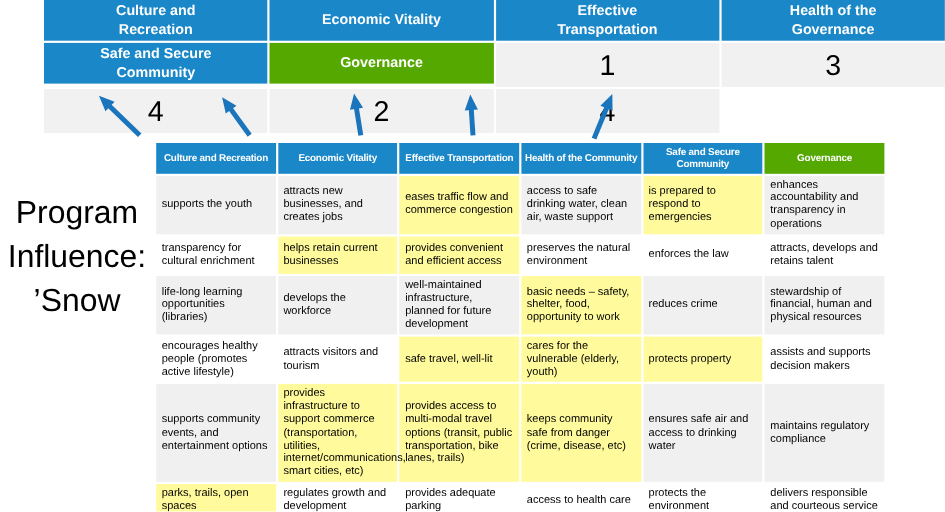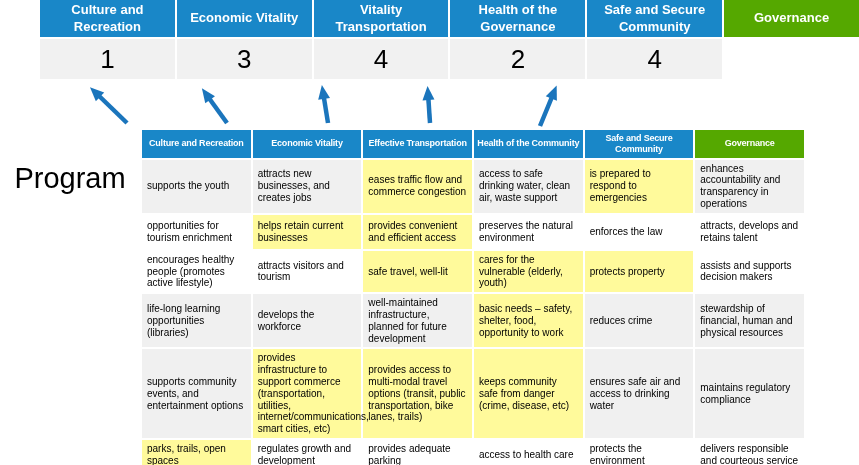--- a/index.html
+++ b/index.html
@@ -8,42 +8,42 @@
     position: relative;
     background: #ffffff;
     font-family: "Liberation Sans", sans-serif;
     color: #000;
     overflow: hidden;
   }
 
   
   .top-grid {
     position: absolute; top: 0; left: 0; width: 859px;
-    display: grid; grid-template-columns: repeat(6, 1fr);
+    display: grid; grid-template-columns: repeat(4, 1fr);
     gap: 2px; background: #fff; padding-left: 40px;
   }
   .th-cell {
     background: #1987C8; color: #fff; font-weight: bold;
     font-size: 13px; line-height: 1.25; text-align: center;
     height: 37px; display: flex; align-items: center; justify-content: center;
     white-space: pre-line;
   }
   .th-cell.governance { background: #55A800; }
   .val-cell {
     background: #F1F1F1; font-size: 26px; text-align: center;
     height: 40px; display: flex; align-items: center; justify-content: center;
   }
 
   
   .arrows-svg { position: absolute; top: 78px; left: 0; }
   .arrows-svg line { stroke: #1B75BC; stroke-width: 4.5px; }
 
   
   .program-label {
-    position: absolute; top: 158px; left: 0; width: 140px;
+    position: absolute; top: 174px; left: 0; width: 140px;
     text-align: center; font-size: 29px; line-height: 1.38; color: #000;
   }
 
   
   table.matrix {
     position: absolute; top: 128px; left: 140px; width: 666px;
     border-collapse: separate; border-spacing: 2px; table-layout: fixed;
   }
   table.matrix th {
     background: #1987C8; color: #fff; font-weight: bold;
@@ -68,21 +68,21 @@
   table.matrix tbody tr:nth-child(7) td { height: 40px; }
   table.matrix tbody tr:nth-child(8) td { height: 28px; }
 </style>
 </head>
 <body>
 
 <div class="top-grid">
   <div class="th-cell">Culture and
 Recreation</div>
   <div class="th-cell">Economic Vitality</div>
-  <div class="th-cell">Vitality
+  <div class="th-cell">Effective
 Transportation</div>
   <div class="th-cell">Health of the
 Governance</div>
   <div class="th-cell">Safe and Secure
 Community</div>
   <div class="th-cell governance">Governance</div>
 
   <div class="val-cell">1</div>
   <div class="val-cell">3</div>
   <div class="val-cell">4</div>
@@ -108,20 +108,22 @@
   <g>
       <line x1="430" y1="45" x2="428" y2="15" marker-end="url(#ah)"></line>
     </g>
   <g>
       <line x1="540" y1="48" x2="554" y2="14" marker-end="url(#ah)"></line>
     </g>
 </svg>
 
 <div class="program-label">
   <div>Program</div>
+  <div>Influence:</div>
+  <div>’Snow</div>
 </div>
 
 <table class="matrix">
   <thead>
     <tr>
       <th>Culture and Recreation</th>
       <th>Economic Vitality</th>
       <th>Effective Transportation</th>
       <th>Health of the Community</th>
       <th>Safe and Secure
@@ -132,42 +134,42 @@
   <tbody>
       <tr>
         <td class="gray">supports the youth</td>
         <td class="gray">attracts new businesses, and creates jobs</td>
         <td class="hl">eases traffic flow and commerce congestion</td>
         <td class="gray">access to safe drinking water, clean air, waste support</td>
         <td class="hl">is prepared to respond to emergencies</td>
         <td class="gray">enhances accountability and transparency in operations</td>
       </tr>
       <tr>
-        <td class="white">opportunities for tourism enrichment</td>
+        <td class="white">transparency for cultural enrichment</td>
         <td class="hl">helps retain current businesses</td>
         <td class="hl">provides convenient and efficient access</td>
         <td class="white">preserves the natural environment</td>
         <td class="white">enforces the law</td>
         <td class="white">attracts, develops and retains talent</td>
+      </tr>
+      <tr>
+        <td class="gray">life-long learning opportunities (libraries)</td>
+        <td class="gray">develops the workforce</td>
+        <td class="gray">well-maintained infrastructure, planned for future development</td>
+        <td class="hl">basic needs – safety, shelter, food, opportunity to work</td>
+        <td class="gray">reduces crime</td>
+        <td class="gray">stewardship of financial, human and physical resources</td>
       </tr>
       <tr>
         <td class="white">encourages healthy people (promotes active lifestyle)</td>
         <td class="white">attracts visitors and tourism</td>
         <td class="hl">safe travel, well-lit</td>
         <td class="hl">cares for the vulnerable (elderly, youth)</td>
         <td class="hl">protects property</td>
         <td class="white">assists and supports decision makers</td>
-      </tr>
-      <tr>
-        <td class="gray">life-long learning opportunities (libraries)</td>
-        <td class="gray">develops the workforce</td>
-        <td class="gray">well-maintained infrastructure, planned for future development</td>
-        <td class="hl">basic needs – safety, shelter, food, opportunity to work</td>
-        <td class="gray">reduces crime</td>
-        <td class="gray">stewardship of financial, human and physical resources</td>
       </tr>
       <tr>
         <td class="gray">supports community events, and entertainment options</td>
         <td class="hl">provides infrastructure to support commerce (transportation, utilities, internet/communications, smart cities, etc)</td>
         <td class="hl">provides access to multi-modal travel options (transit, public transportation, bike lanes, trails)</td>
         <td class="hl">keeps community safe from danger (crime, disease, etc)</td>
         <td class="gray">ensures safe air and access to drinking water</td>
         <td class="gray">maintains regulatory compliance</td>
       </tr>
       <tr>

